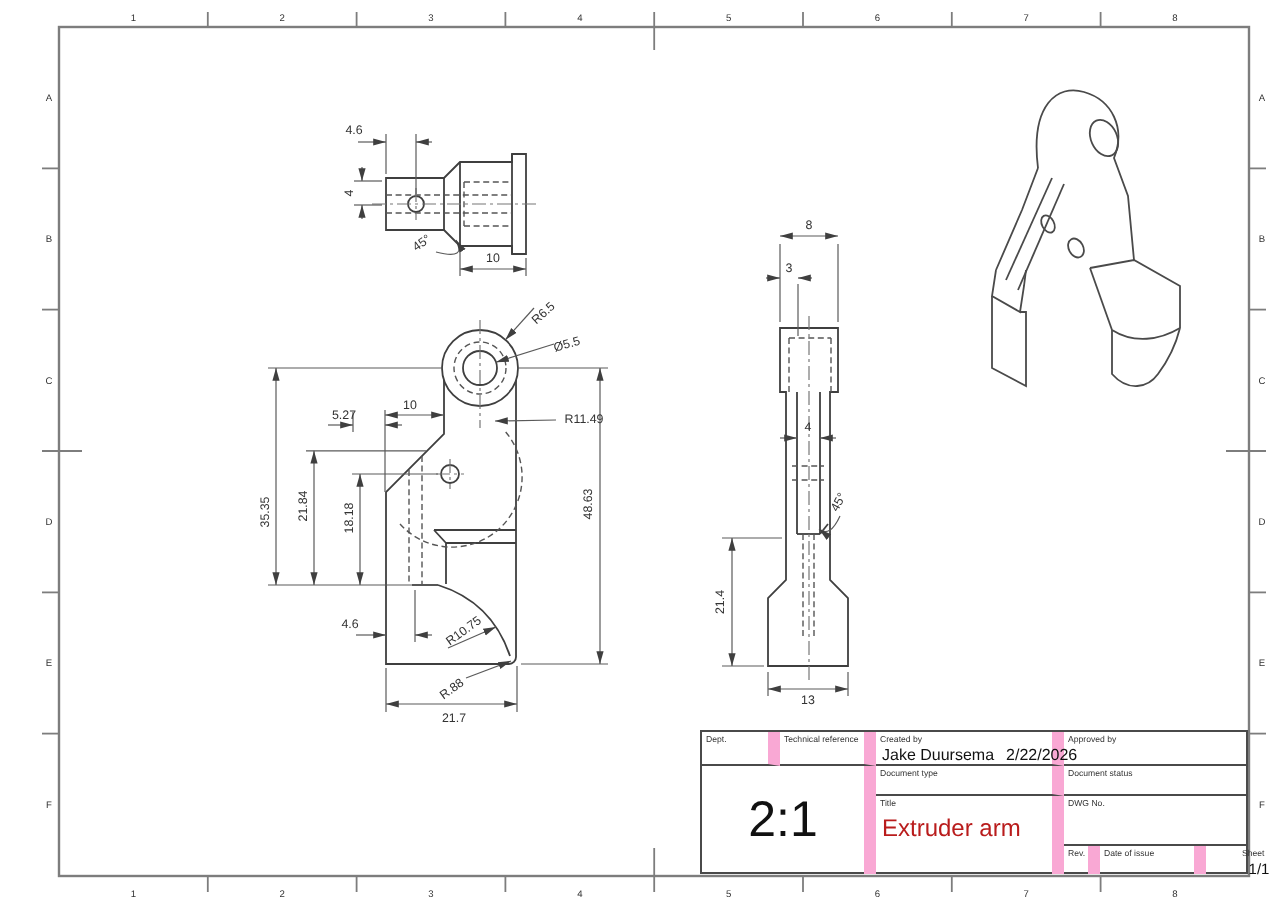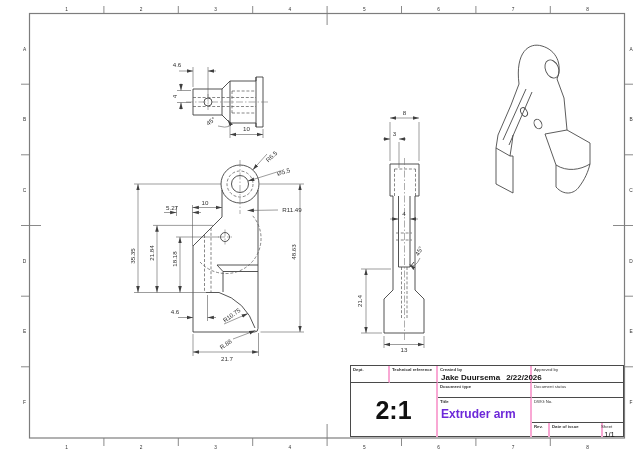--- a/index.html
+++ b/index.html
@@ -4,28 +4,28 @@
 <style>
   html,body{margin:0;padding:0;background:#e8e8e8;}
   #app{position:relative;width:640px;height:452px;background:#ffffff;overflow:hidden;
        font-family:"Liberation Sans", sans-serif;}
   #sheet-svg{position:absolute;left:0;top:0;}
   
   #title-block{position:absolute;left:350px;top:365px;width:274px;height:72px;
     border:1px solid #4a4a4a;box-sizing:border-box;background:#fff;}
   .tb-cell{position:absolute;box-sizing:border-box;color:#333;}
   .tb-label{font-size:4.3px;line-height:5px;padding:1px 0 0 2px;color:#333;white-space:nowrap;}
-  .b-r{border-right:2px solid #f9a8d4;font-weight:bold;}
+  .b-r{border-right:6px solid #f9a8d4;}
   .b-b{border-bottom:1px solid #4a4a4a;}
   .tb-created-val{font-size:8px;padding:1px 0 0 3px;white-space:nowrap;color:#111;}
   .tb-created-val span{display:inline-block;}
   .tb-created-val .date{margin-left:6px;}
   .tb-scale{display:flex;align-items:center;justify-content:center;
     font-size:25px;color:#111;height:100%;}
-  .tb-title-val{font-size:12px;color:#6d28d9;padding:3px 0 0 3px;}
+  .tb-title-val{font-size:12px;color:#b91c1c;padding:3px 0 0 3px;}
   .tb-sheet-val{font-size:7.5px;color:#111;text-align:center;padding-top:1px;}
   text{fill:#333;}
 </style>
 </head>
 <body>
 
 <div id="app">
 <svg id="sheet-svg" width="640" height="452" viewBox="0 0 640 452">
   <defs>
     <marker id="ae" markerUnits="userSpaceOnUse" markerWidth="7" markerHeight="5" refX="6.4" refY="2.5" orient="auto">
@@ -301,18 +301,18 @@
     </div>
     <div class="tb-cell b-b" style="left:181px;top:32px;width:92px;height:25px;">
       <div class="tb-label">DWG No.</div>
     </div>
     <div class="tb-cell b-r" style="left:181px;top:57px;width:18px;height:14px;">
       <div class="tb-label">Rev.</div>
     </div>
     <div class="tb-cell b-r" style="left:199px;top:57px;width:53px;height:14px;">
       <div class="tb-label">Date of issue</div>
     </div>
-    <div class="tb-cell" style="left:248px;top:57px;width:21px;height:14px;">
+    <div class="tb-cell" style="left:268px;top:57px;width:21px;height:14px;">
       <div class="tb-label">Sheet</div>
       <div class="tb-sheet-val">1/1</div>
     </div>
   </div>
 </div>
 
 </body></html>

